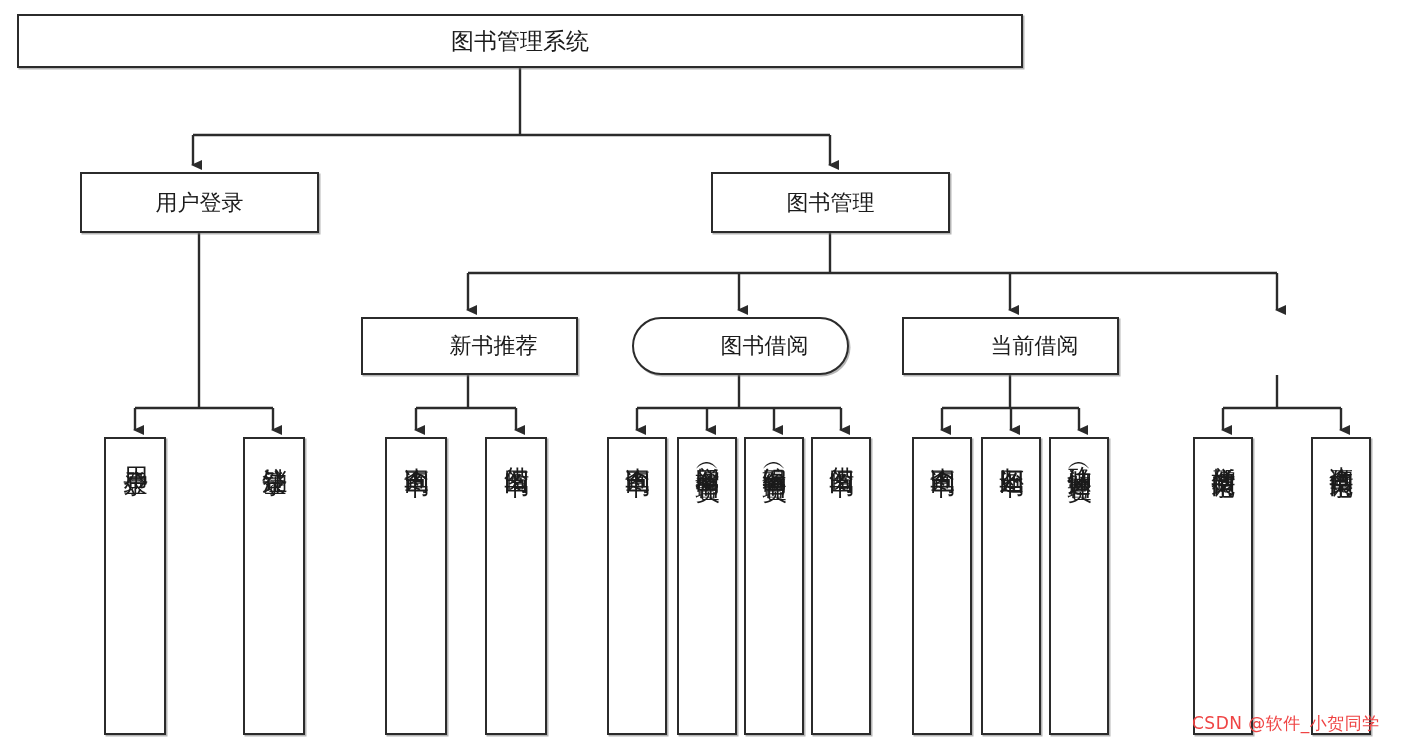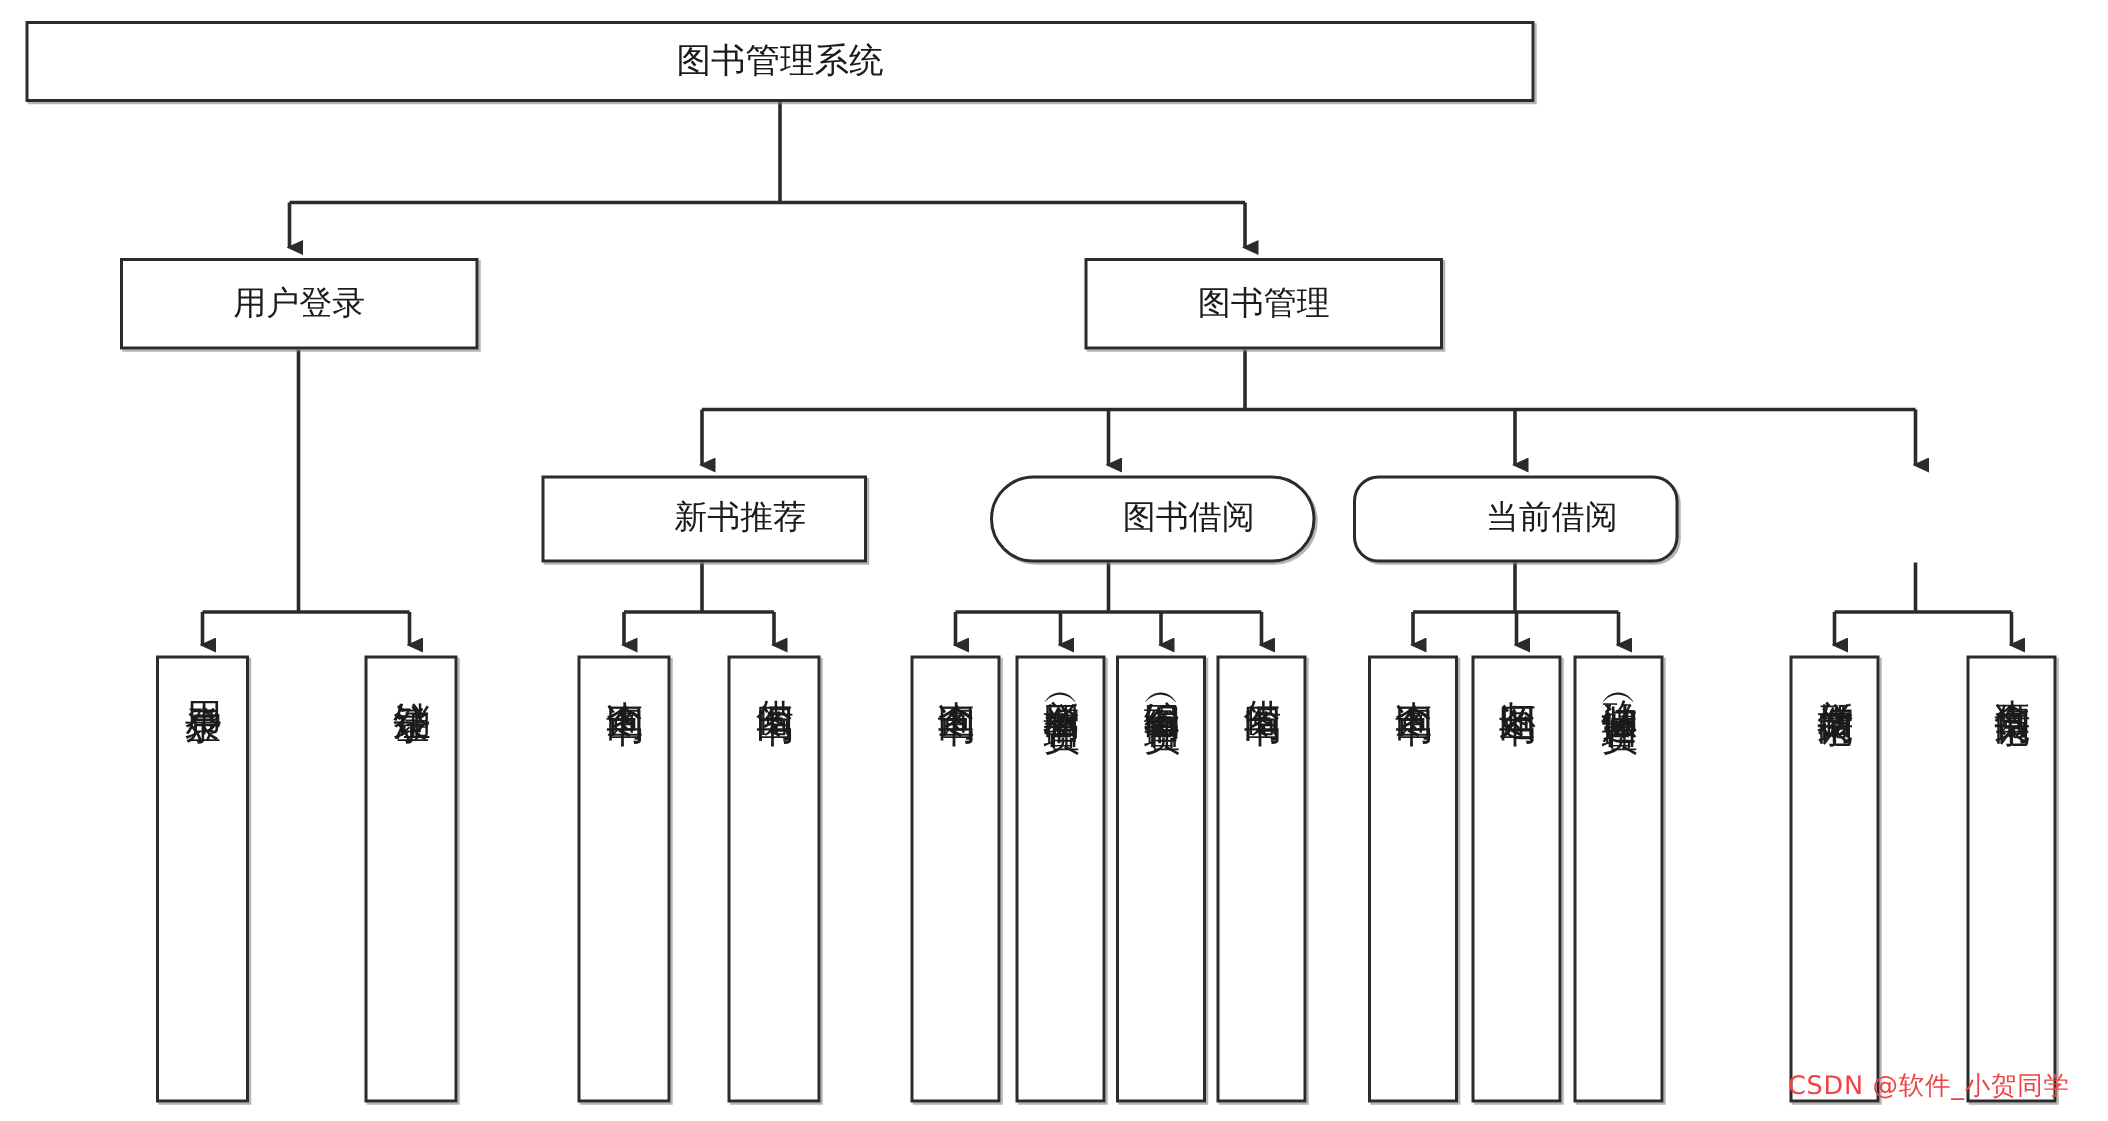--- a/index.html
+++ b/index.html
@@ -75,31 +75,31 @@
     </g>
   </svg>
 
   <div class="node root" style="left:17px;top:14px;width:1006px;height:54px;">
     <span class="lbl">图书管理系统</span>
   </div>
 
   <div class="node lvl2" style="left:80px;top:172px;width:239px;height:61px;">
     <span class="lbl">用户登录</span>
   </div>
-  <div class="node lvl2" style="left:711px;top:172px;width:239px;height:61px;margin-left:12px;">
+  <div class="node lvl2" style="left:711px;top:172px;width:239px;height:61px;">
     <span class="lbl">图书管理</span>
   </div>
 
   <div class="node lvl3" style="left:361px;top:317px;width:217px;height:58px;">
     <span class="lbl">新书推荐</span>
   </div>
-  <div class="node lvl3" style="left:660px;top:317px;width:217px;height:58px;border-radius:29px;">
+  <div class="node lvl3" style="left:632px;top:317px;width:217px;height:58px;border-radius:29px;">
     <span class="lbl">图书借阅</span>
   </div>
-  <div class="node lvl3" style="left:902px;top:317px;width:217px;height:58px;border-radius:17px;">
+  <div class="node lvl3" style="left:902px;top:317px;width:217px;height:58px;">
     <span class="lbl">当前借阅</span>
   </div>
 
   <div class="node leaf" style="left:104px;top:437px;width:62px;height:298px;">
     <span class="lbl">用户登录</span>
   </div>
   <div class="node leaf" style="left:243px;top:437px;width:62px;height:298px;">
     <span class="lbl">注销登录</span>
   </div>
 

